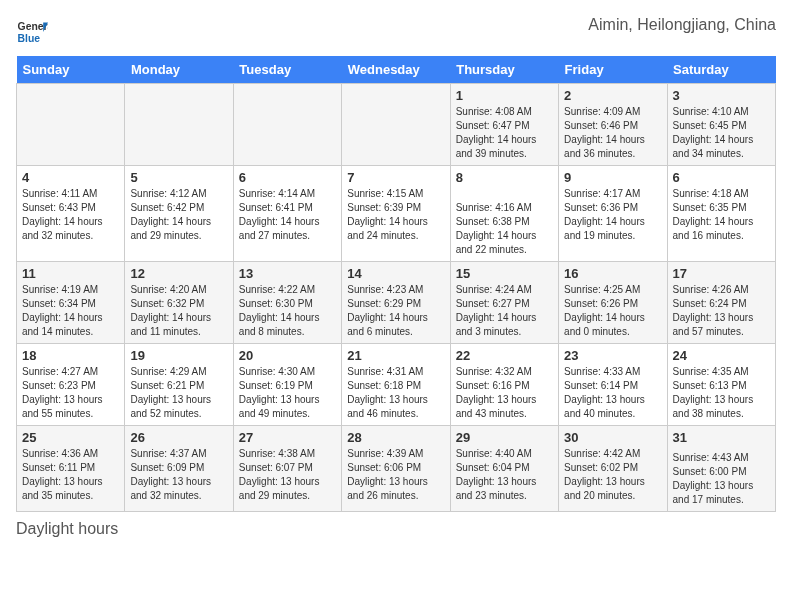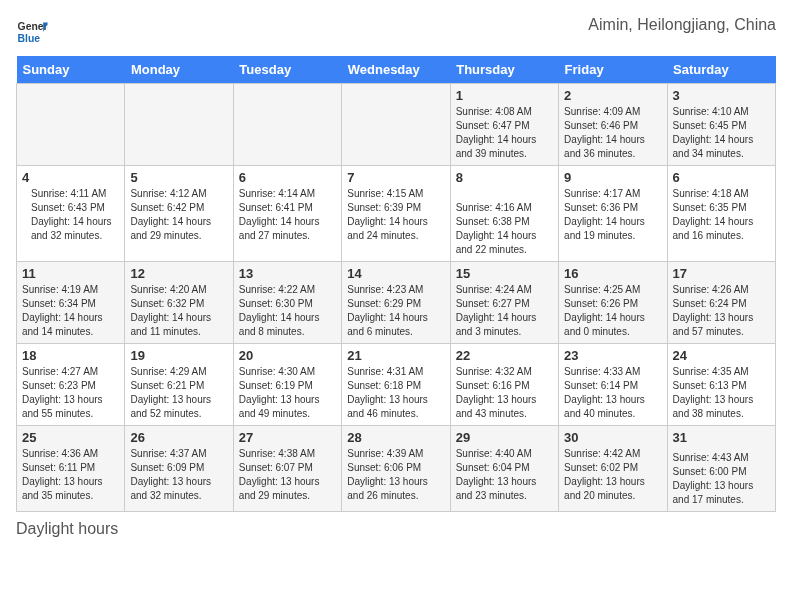--- a/index.html
+++ b/index.html
@@ -139,21 +139,21 @@
         <td>
           <span class="day-num">3</span>
           <div class="day-info" style="white-space: pre-line;">Sunrise: 4:10 AM
 Sunset: 6:45 PM
 Daylight: 14 hours and 34 minutes.</div>
         </td>
       </tr>
       <tr>
         <td>
           <span class="day-num">4</span>
-          <div class="day-info" style="white-space: pre-line; margin-left: 9px;">Sunrise: 4:11 AM
+          <div class="day-info" style="white-space: pre-line;">Sunrise: 4:11 AM
 Sunset: 6:43 PM
 Daylight: 14 hours and 32 minutes.</div>
         </td>
         <td>
           <span class="day-num">5</span>
           <div class="day-info" style="white-space: pre-line;">Sunrise: 4:12 AM
 Sunset: 6:42 PM
 Daylight: 14 hours and 29 minutes.</div>
         </td>
         <td>

